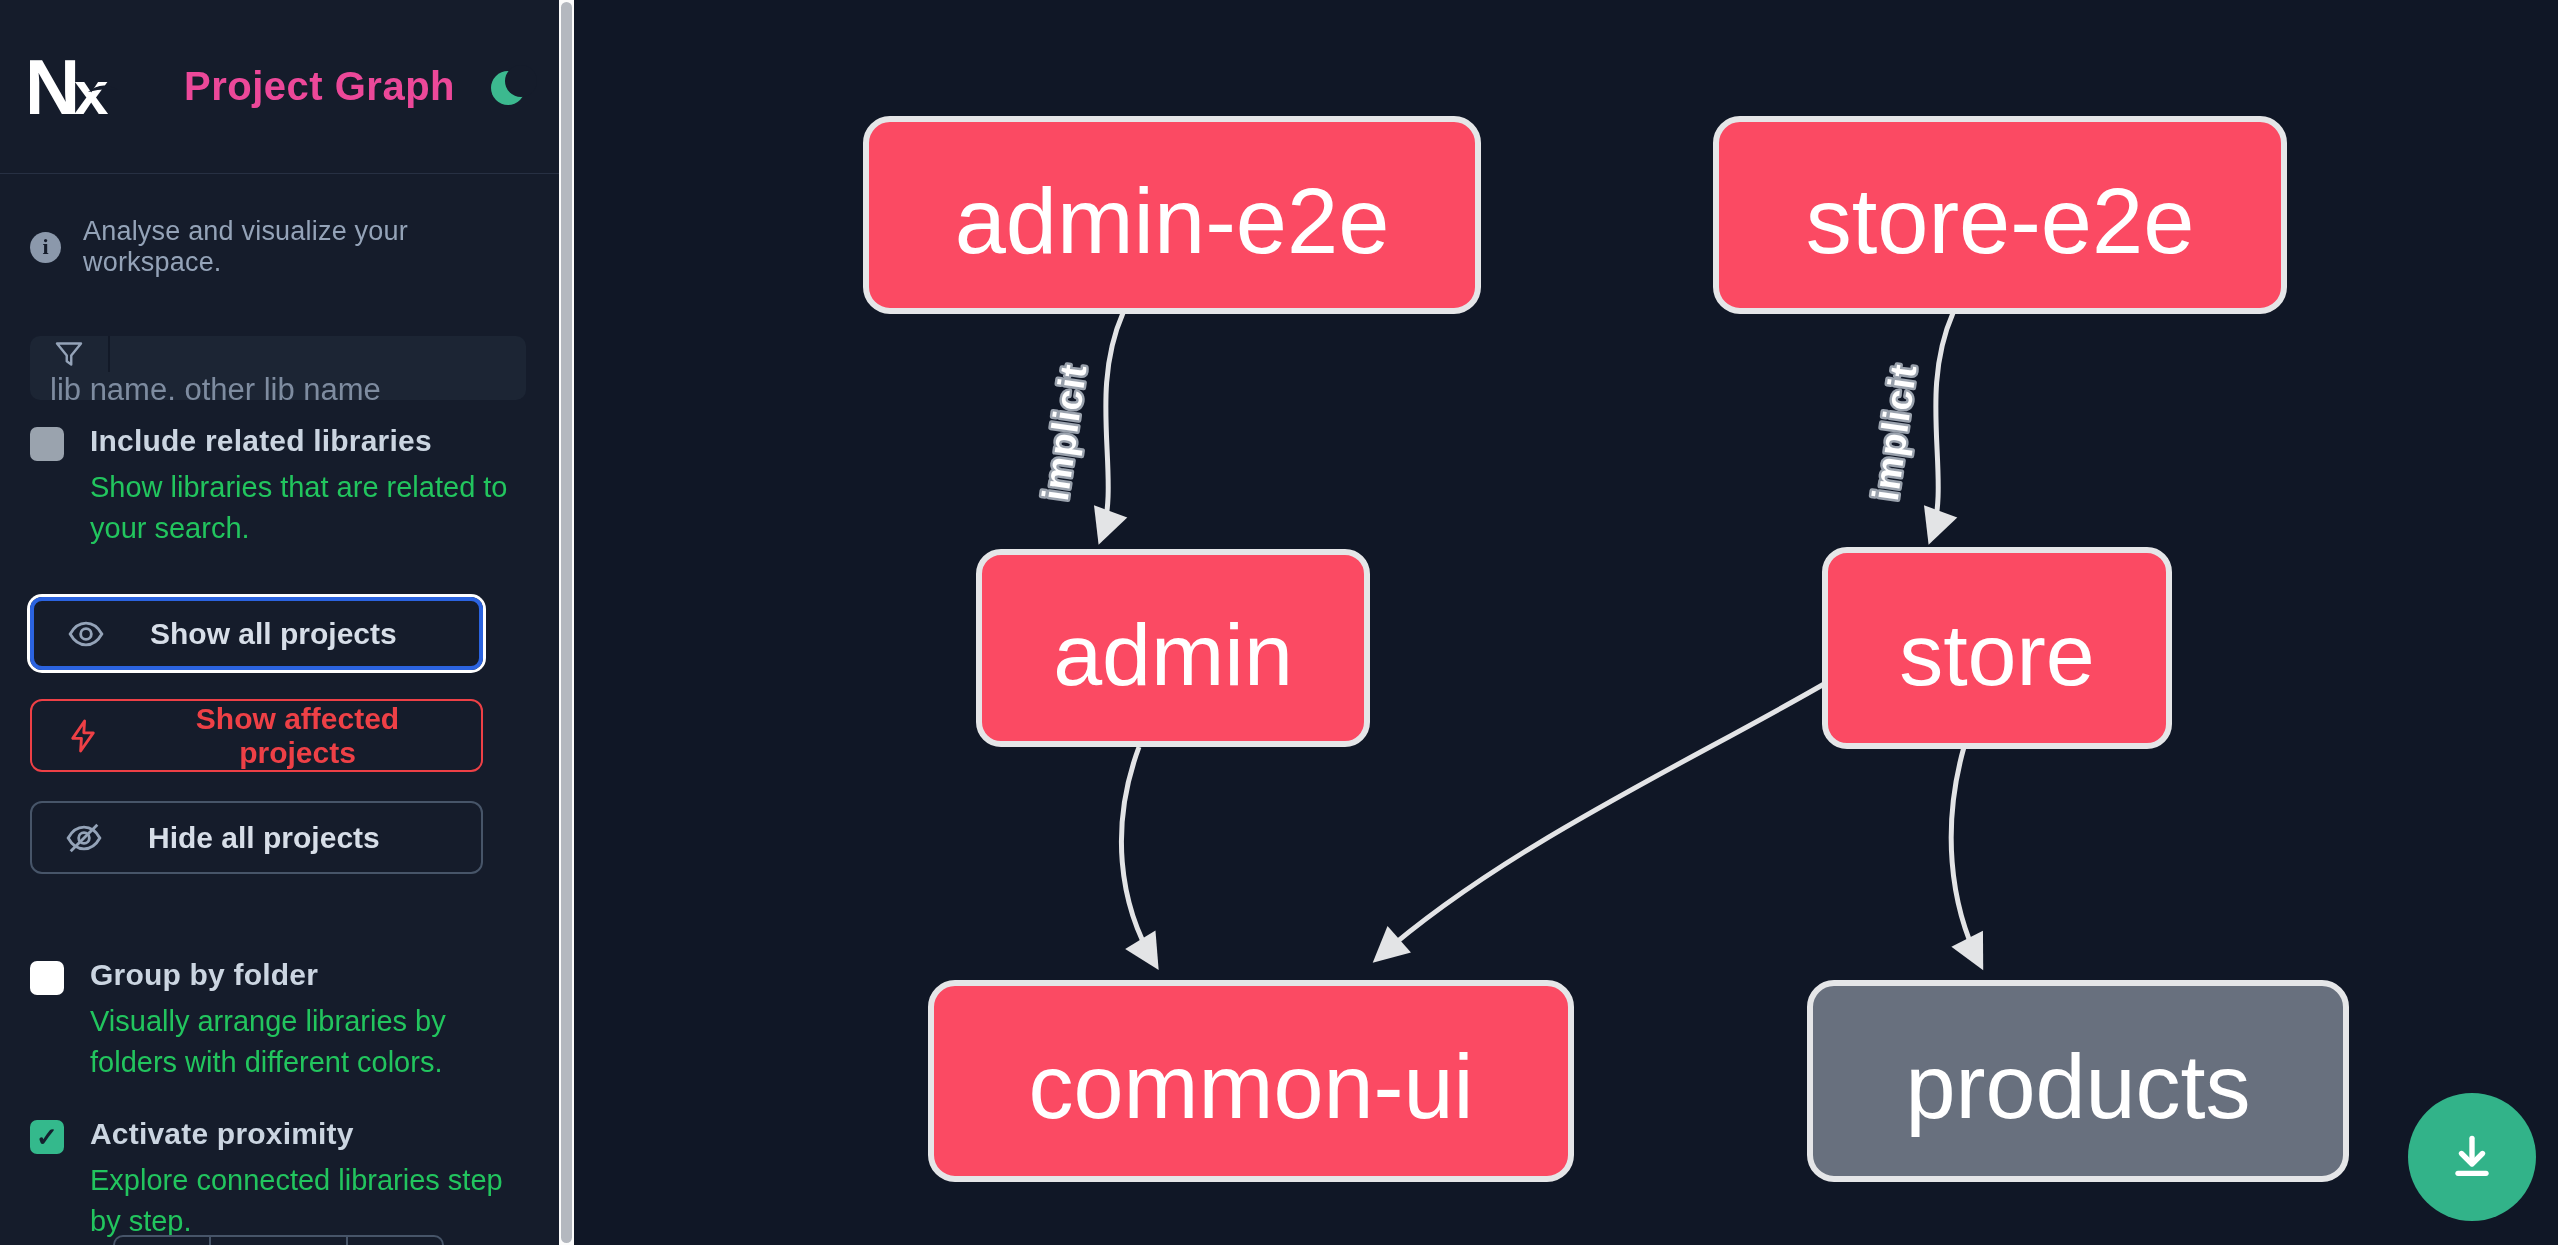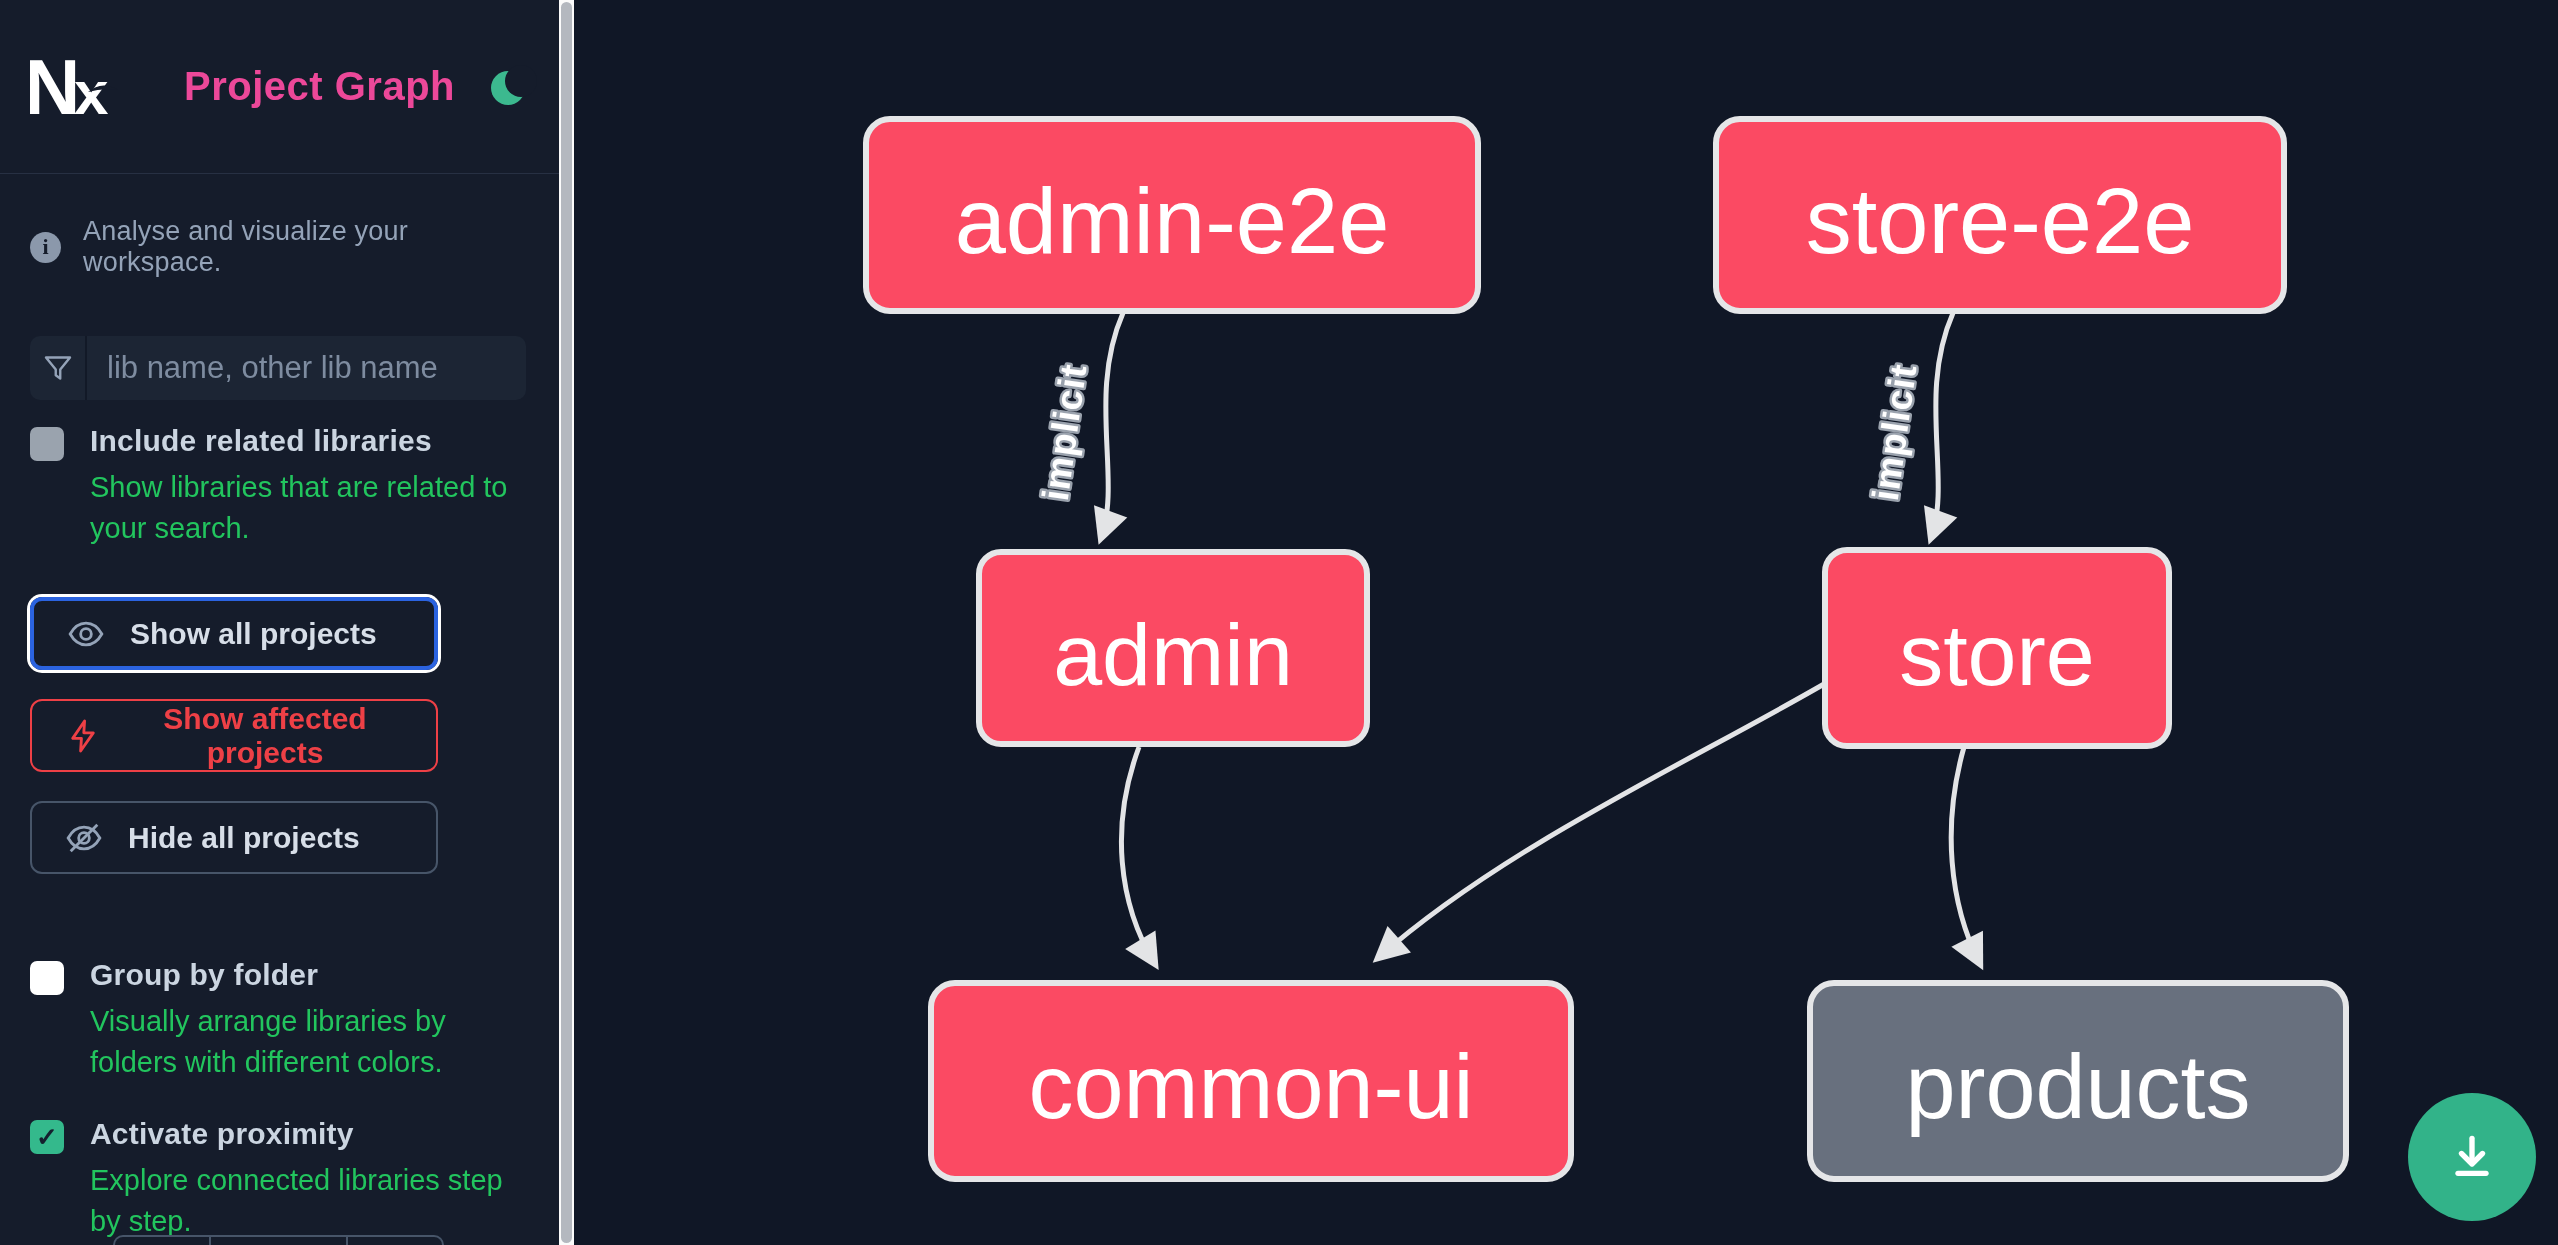--- a/index.html
+++ b/index.html
@@ -30,21 +30,21 @@
   .sb-info { display:flex; align-items:center; gap:22px; padding:42px 30px 0 30px; }
   .info-icon {
     width:31px; height:31px; border-radius:50%; background:#8b98ab; color:#151c2b;
     font-size:22px; font-weight:800; display:flex; align-items:center; justify-content:center;
     font-family:"Liberation Serif", serif; flex:0 0 auto;
   }
   .sb-info-text { font-size:27px; color:#94a3b8; letter-spacing:.2px; }
 
   .search {
     margin:58px 30px 0 30px; height:64px; width:496px;
-    background:#1c2534; border-radius:10px; display:flex; align-items:stretch; overflow:hidden;
+    background:#1c2534; border-radius:10px; display:flex; align-items:stretch; overflow:hidden;flex-direction:column;
   }
   .search .icon-cell {
     width:80px; display:flex; align-items:center; justify-content:center;
     border-right:2px solid #121927;
   }
   .search input {
     flex:1; background:transparent; border:none; outline:none;
     font-family:"Liberation Sans", sans-serif;
     font-size:31px; color:#cbd5e1; padding:0 20px;
   }
@@ -57,22 +57,22 @@
   }
   .cbx.gray  { background:#9aa3ae; }
   .cbx.white { background:#ffffff; }
   .cbx.green { background:#34b98c; color:#14202e; font-size:26px; font-weight:800; }
   .toggle-text { margin-left:26px; }
   .toggle-label { font-size:30px; font-weight:700; color:#cbd5e1; letter-spacing:.2px; }
   .toggle-desc { font-size:29px; color:#22c55e; line-height:41px; margin-top:9px; max-width:420px; }
 
   .btn-stack { margin-top:48px; padding:0 30px; display:flex; flex-direction:column; gap:29px; }
   .sb-btn {
-    height:73px; width:408px; border-radius:12px; background:transparent;
-    display:flex; align-items:center; gap:24px; padding:0 32px;
+    height:73px; width:453px; border-radius:12px; background:transparent;
+    display:flex; align-items:center; gap:44px; padding:0 32px;
     font-size:30px; font-weight:700; color:#d7dee8; cursor:pointer;
     border:2px solid #475569;
     font-family:"Liberation Sans", sans-serif;
   }
   .sb-btn svg { flex:0 0 auto; }
   .sb-btn.focused {
     border:4px solid #2b63e0;
     box-shadow:0 0 0 3px #ffffff;
   }
   .sb-btn.danger { border:2px solid #ee4046; color:#ee4046; }

